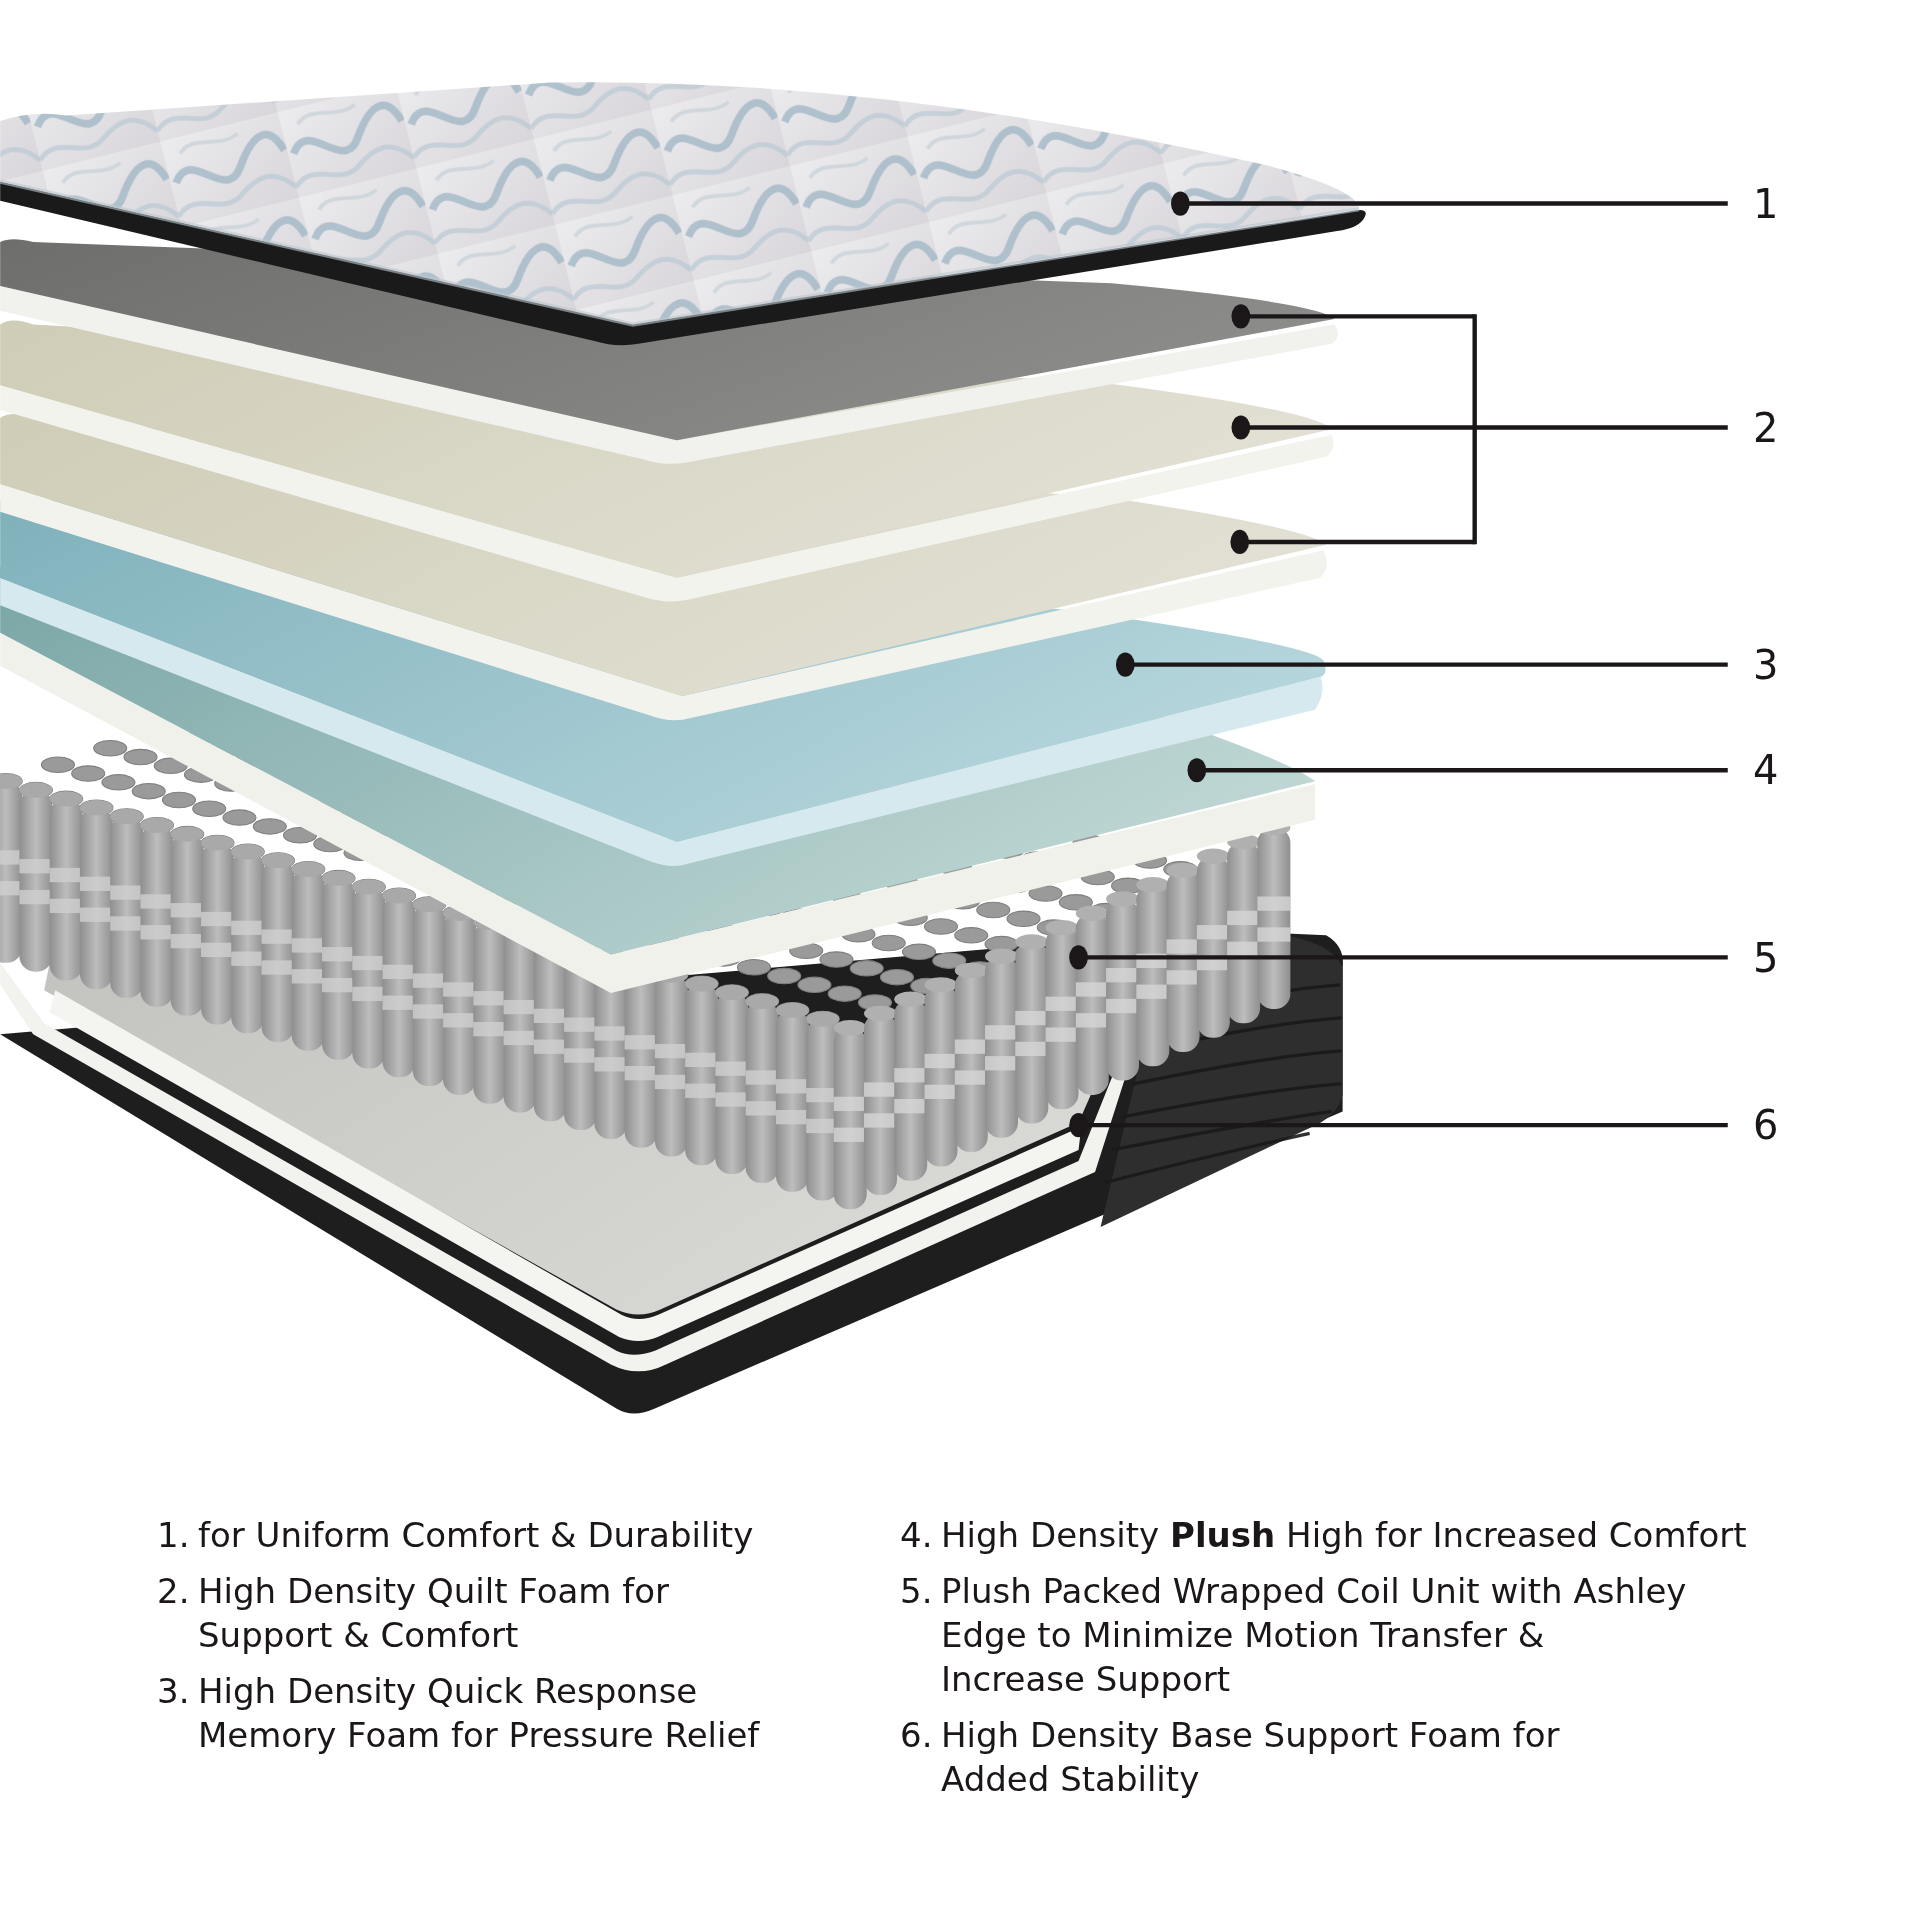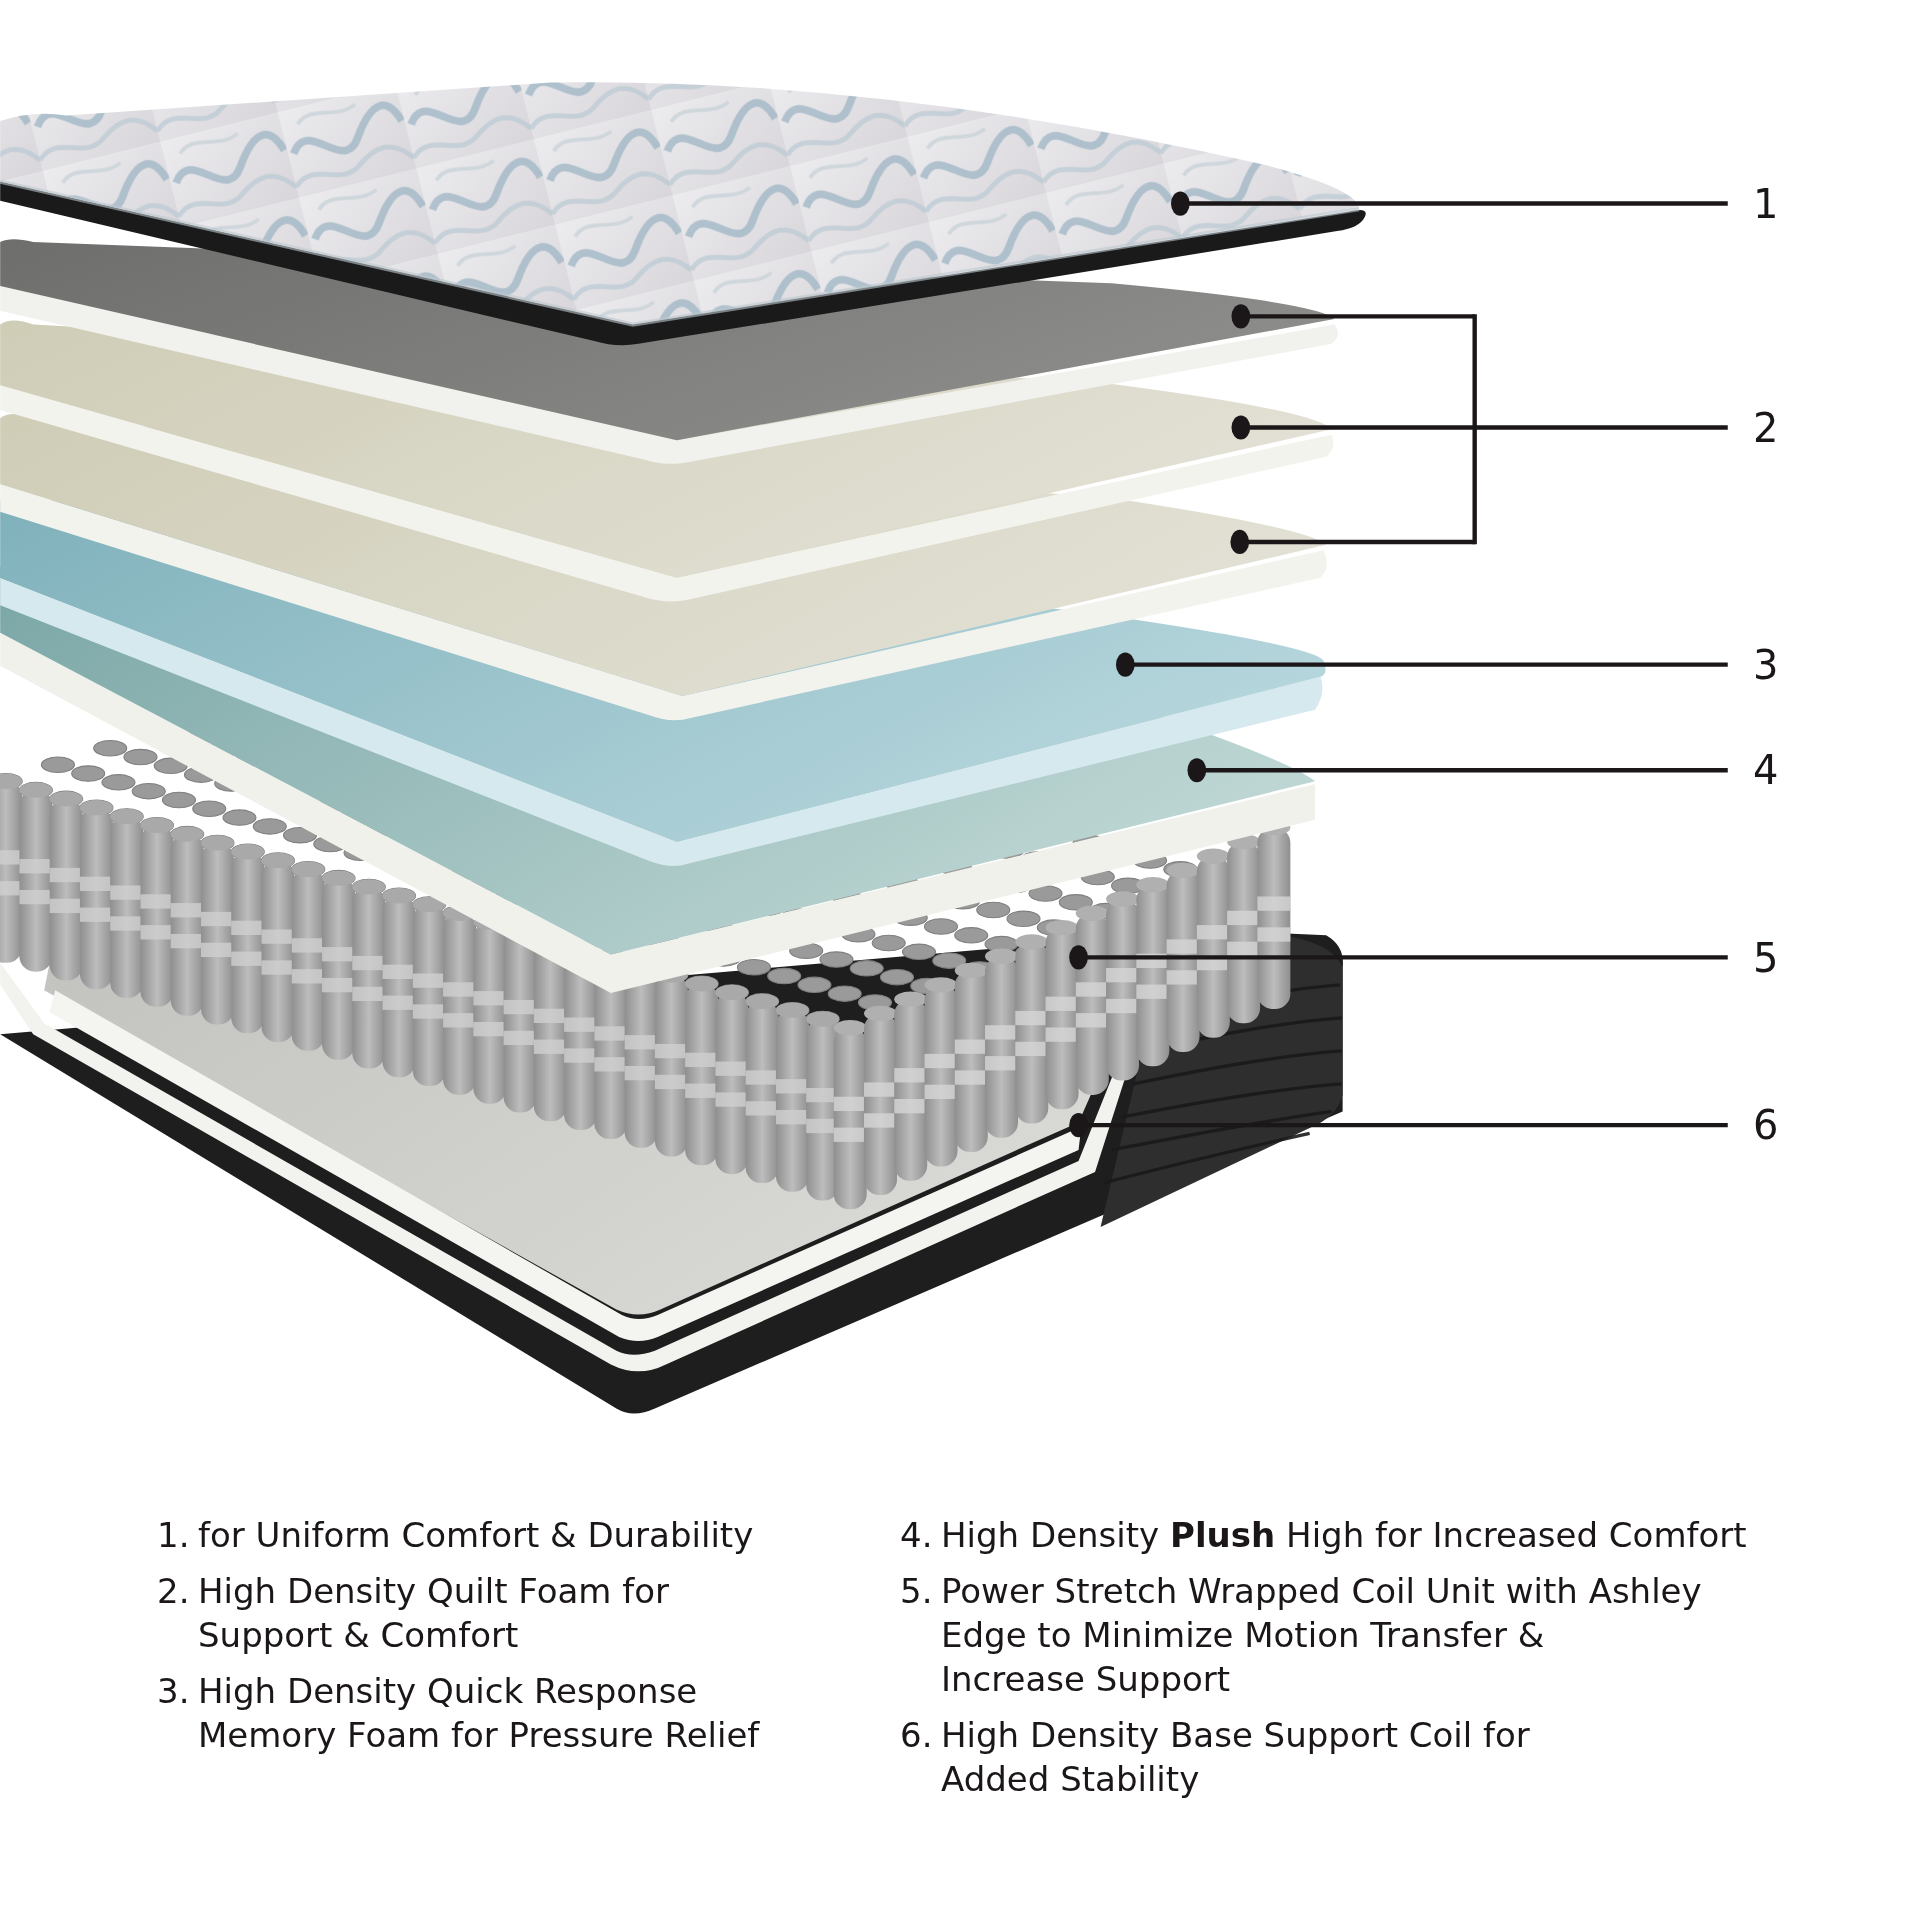--- a/index.html
+++ b/index.html
@@ -595,24 +595,24 @@
       <span class="line">Memory Foam for Pressure Relief</span>
     </div>
   </div>
   <div class="legend-col" style="left:900px; width:936px;">
     <div class="legend-item">
       <span class="num">4.</span>
       <span class="line"><span>High Density </span><b>Plush</b><span> High for Increased Comfort</span></span>
     </div>
     <div class="legend-item">
       <span class="num">5.</span>
-      <span class="line">Power Stretch Wrapped Coil Unit with Ashley</span>
+      <span class="line">Plush Packed Wrapped Coil Unit with Ashley</span>
       <span class="line">Edge to Minimize Motion Transfer &amp;</span>
       <span class="line">Increase Support</span>
     </div>
     <div class="legend-item">
       <span class="num">6.</span>
-      <span class="line">High Density Base Support Coil for</span>
+      <span class="line">High Density Base Support Foam for</span>
       <span class="line">Added Stability</span>
     </div>
   </div>
 </div>
 
 
 </body></html>

